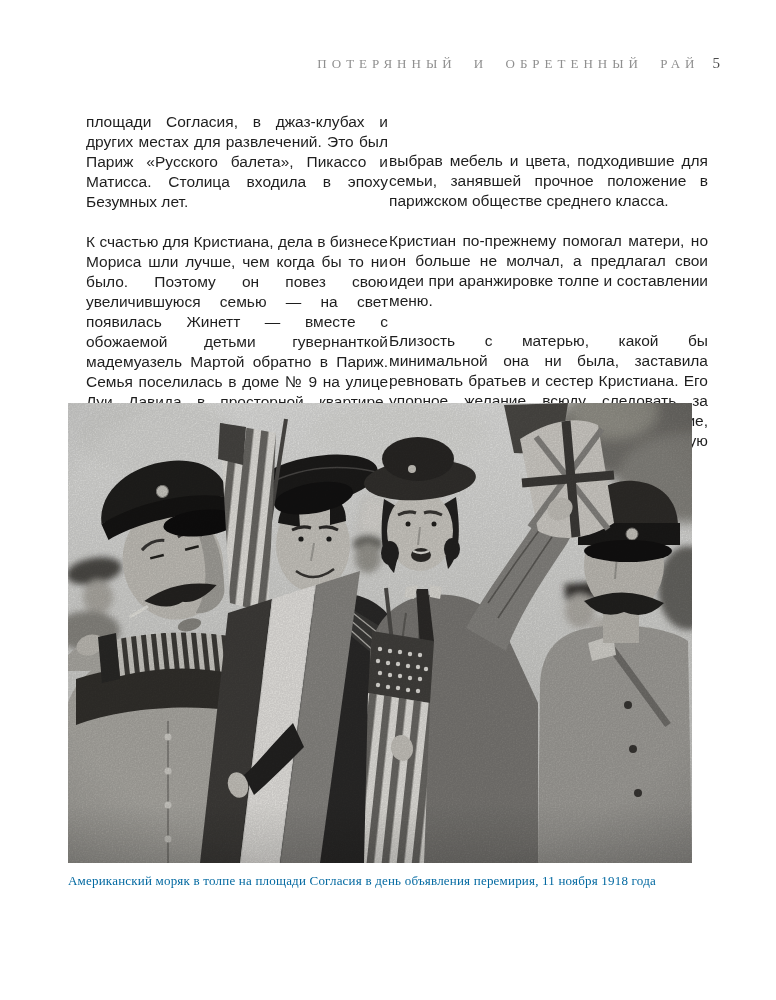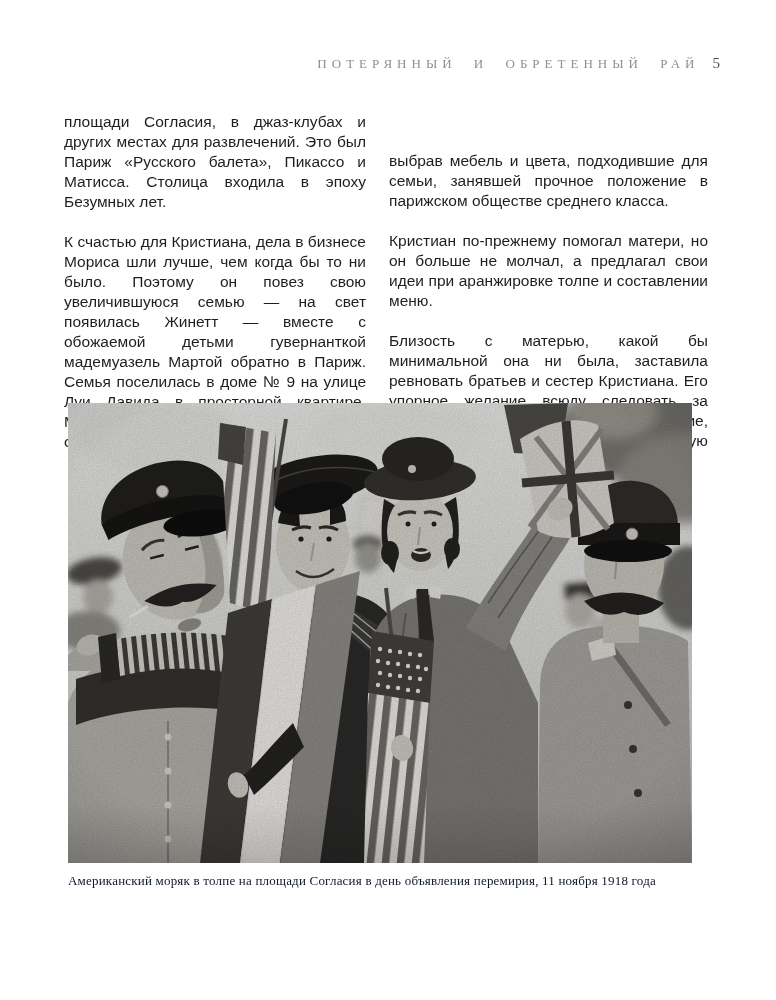--- a/index.html
+++ b/index.html
@@ -9,31 +9,31 @@
   }
   .running-head {
     position:absolute; top:55px; right:55px; display:flex; align-items:baseline; gap:13px;
     font-family:"Liberation Serif","DejaVu Serif",serif;
   }
   .running-title { font-size:13px; letter-spacing:5px; word-spacing:9px; color:#8f8f8f; white-space:nowrap; }
   .page-number { font-size:15px; color:#4c4c4c; letter-spacing:1px; }
 
   .col { position:absolute; top:112px; font-size:15.5px; line-height:20px; color:#1e1e1e;
          text-align:justify; hyphens:auto; }
-  .col-left  { left:64px;  width:302px; }
+  .col-left  { left:86px;  width:302px; }
   .col-right { left:389px; width:319px;margin-top:39px; }
   .col p { margin:0 0 20px 0; }
 
   .photo-figure { position:absolute; left:68px; top:403px; width:624px; height:460px; }
   .photo-figure svg { display:block; }
 
   .photo-caption {
     position:absolute; left:68px; top:873px; width:648px;
     font-family:"Liberation Serif","DejaVu Serif",serif;
-    font-size:13px; color:#0f172a; letter-spacing:0.2px;
+    font-size:13px; color:#0369a1; letter-spacing:0.2px;
   }
 </style>
 </head>
 <body>
 
 <div class="page">
 
   <div class="running-head">
     <span class="running-title">ПОТЕРЯННЫЙ И ОБРЕТЕННЫЙ РАЙ</span>
     <span class="page-number">5</span>

